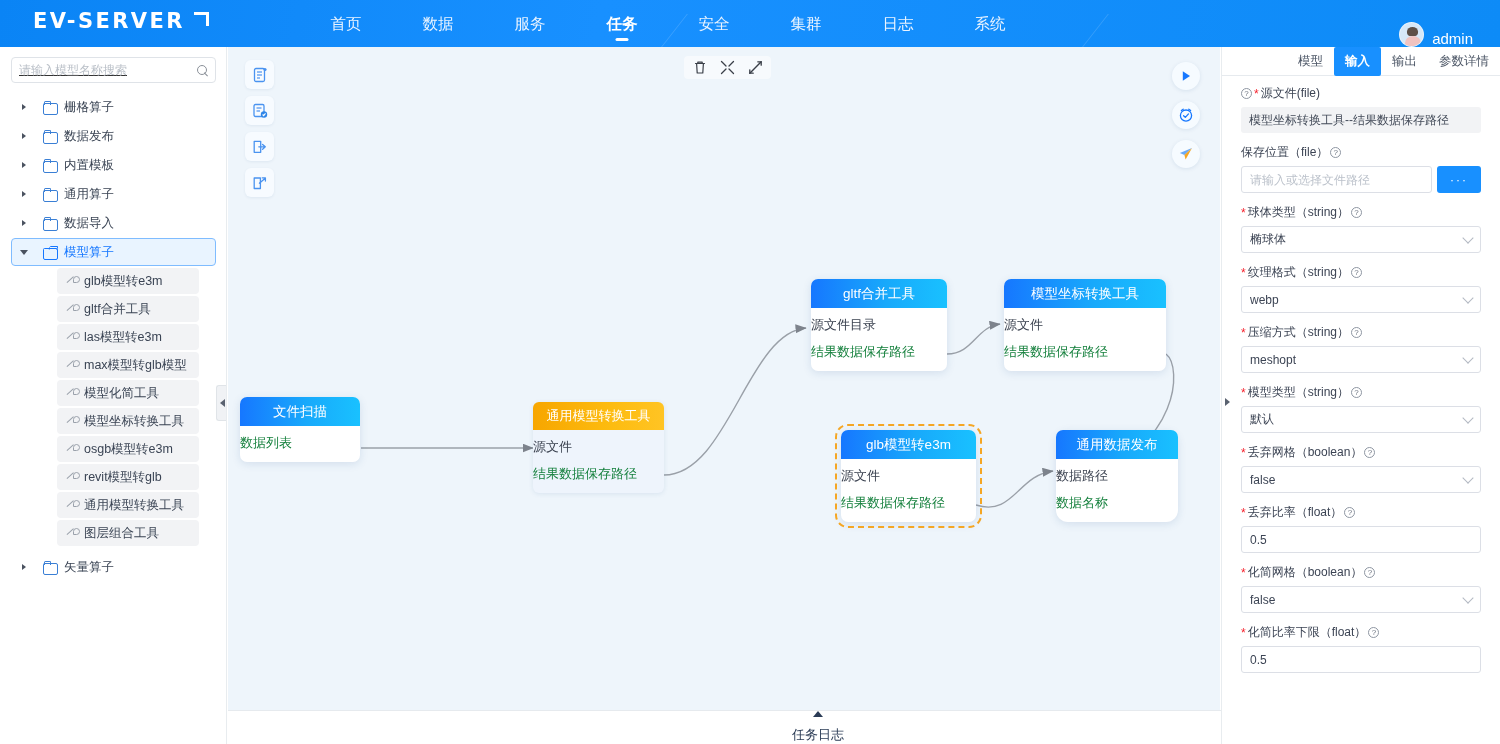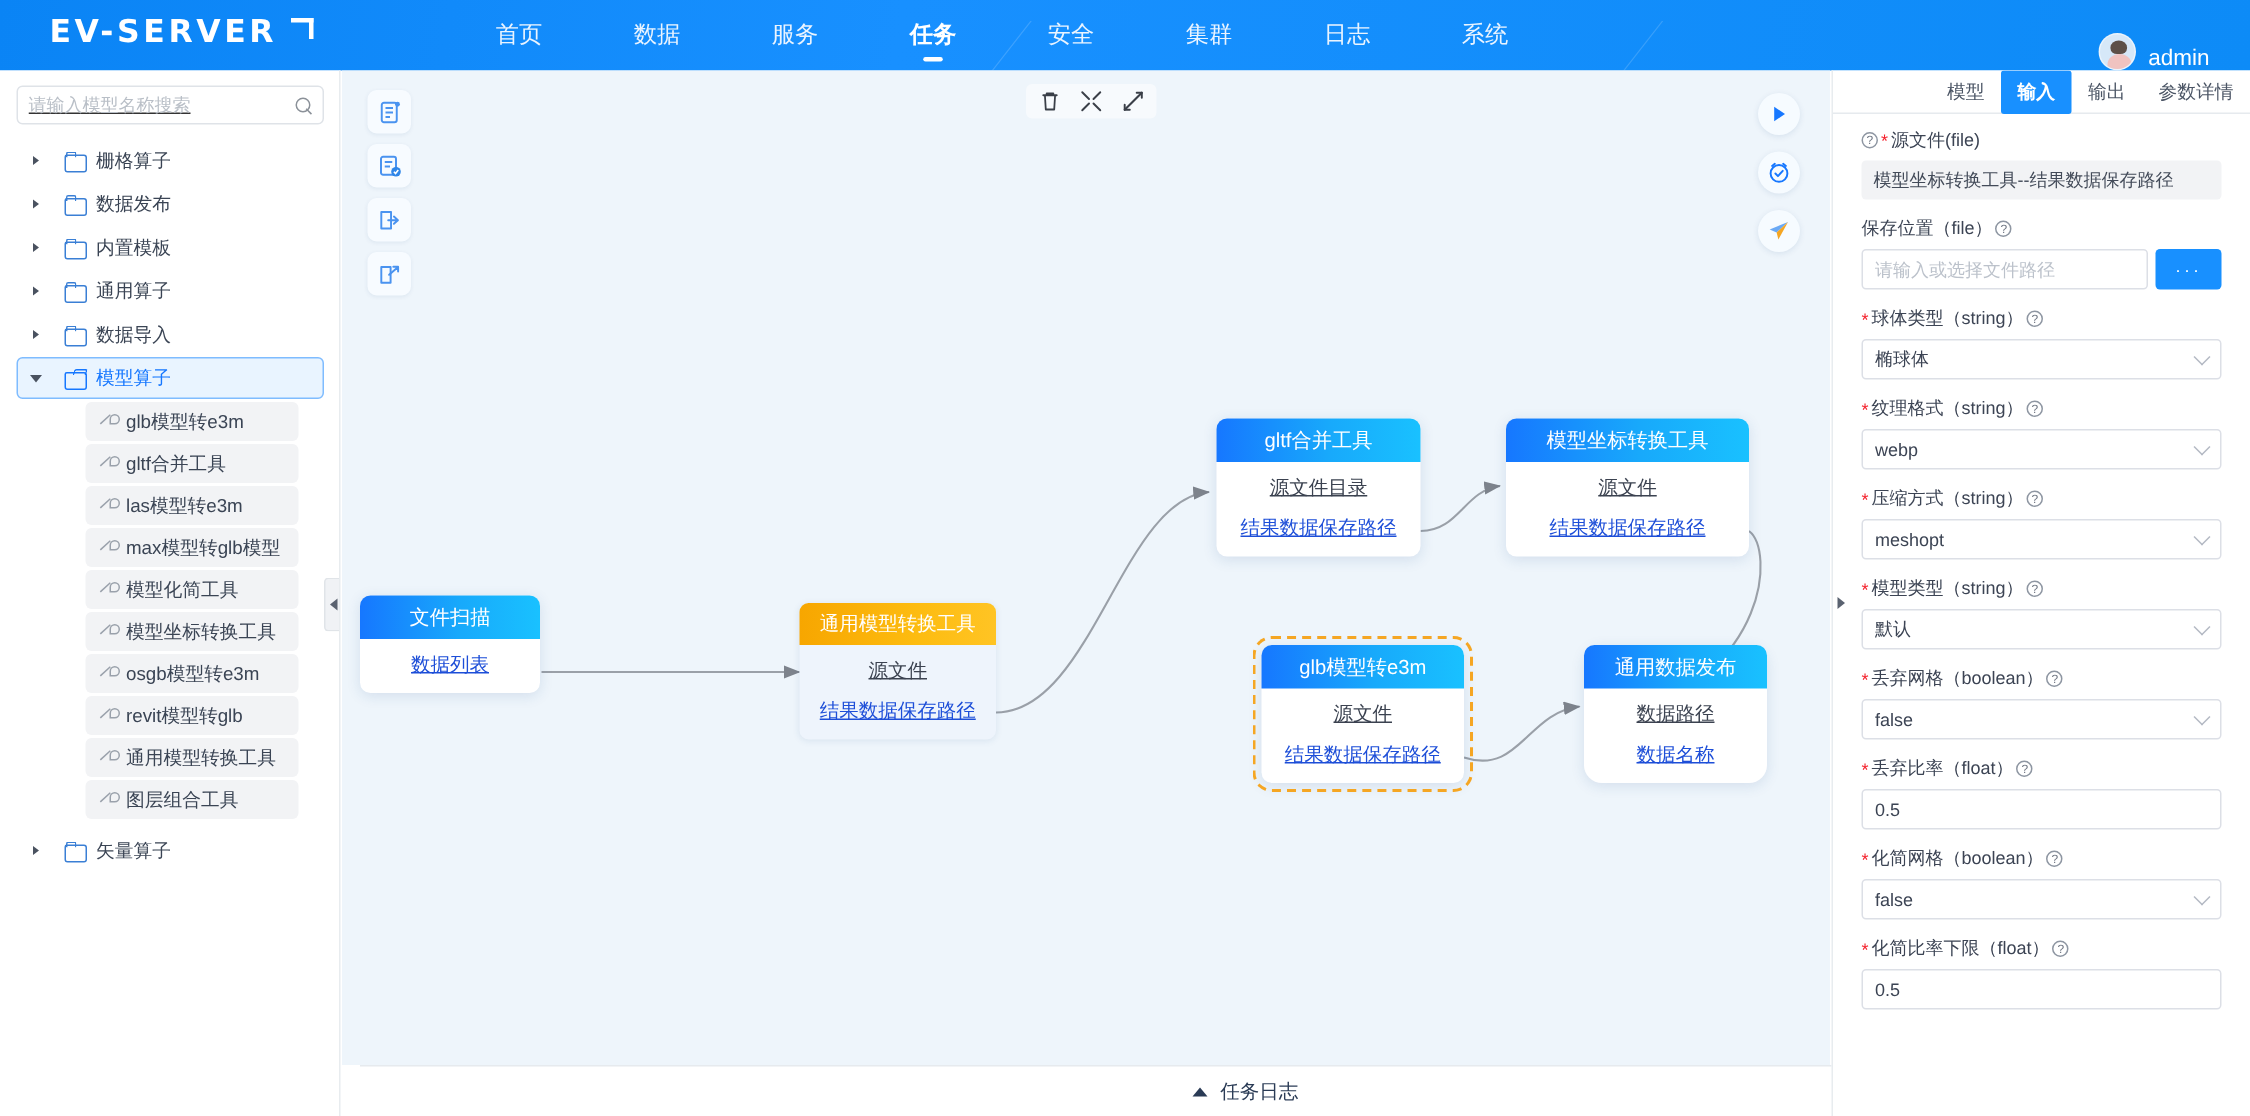--- a/index.html
+++ b/index.html
@@ -223,24 +223,24 @@
     overflow: visible; cursor: move;
   }
   .node-head {
     height: 29px; line-height: 29px; text-align: center;
     color: #fff; font-size: 13.5px; border-radius: 7px 7px 0 0;
     background: linear-gradient(90deg, #1677ff 0%, #18a9fb 55%, #19c1ff 100%);
     font-weight: 500;
   }
   .node-body { padding: 3px 0 6px 0; border-radius: 0 0 7px 7px; }
   .node-port {
-    height: 27px; line-height: 27px; text-align: center;
-    font-size: 13px; position: relative; color: #3b4250; text-decoration: underline;
-  }
-  .node-port.out { color: #1d4ed8; }
+    height: 27px; line-height: 27px; text-align: left;
+    font-size: 13px; position: relative; color: #3b4250;
+  }
+  .node-port.out { color: #15803d; }
   .node.selected { outline: 2px dashed #f5a623; outline-offset: 4px; }
 
   .group-node {
     position: absolute; background: #fff; border-radius: 7px;
     box-shadow: 0 2px 10px rgba(30,80,140,.13); z-index: 2;
   }
   .group-head {
     height: 31px; line-height: 31px; text-align: center; color: #fff;
     font-size: 14px; border-radius: 7px 7px 0 0; font-weight: 500;
     background: linear-gradient(90deg, #f7a600 0%, #fdbd11 55%, #ffc927 100%);
@@ -250,25 +250,25 @@
     box-shadow: 0 1px 5px rgba(30,80,140,.1); z-index: 3;
   }
   .inner-head {
     height: 28px; line-height: 28px; text-align: center; color: #fff;
     font-size: 13px; border-radius: 6px 6px 0 0; font-weight: 500;
     background: linear-gradient(90deg, #f7a600 0%, #fdbc10 60%, #ffc424 100%);
   }
 
   
   .bottombar {
-    position: absolute; left: 240px; top: 710px;
+    position: absolute; left: 228px; top: 710px;
     width: 1180px; height: 34px; background: #fff;
     border-top: 1px solid #e6eaee;
     display: flex; align-items: center; justify-content: center;
-    gap: 9px; cursor: pointer;
+    gap: 9px; cursor: pointer; flex-direction: column;
   }
   .bottombar .up-tri {
     width: 0; height: 0; border-left: 5px solid transparent;
     border-right: 5px solid transparent; border-bottom: 6px solid #2a3b55;
   }
   .bottombar .lbl { font-size: 13px; color: #2a3b55; }
 
   
   .rightpanel {
     position: absolute; left: 1221px; top: 47px;

